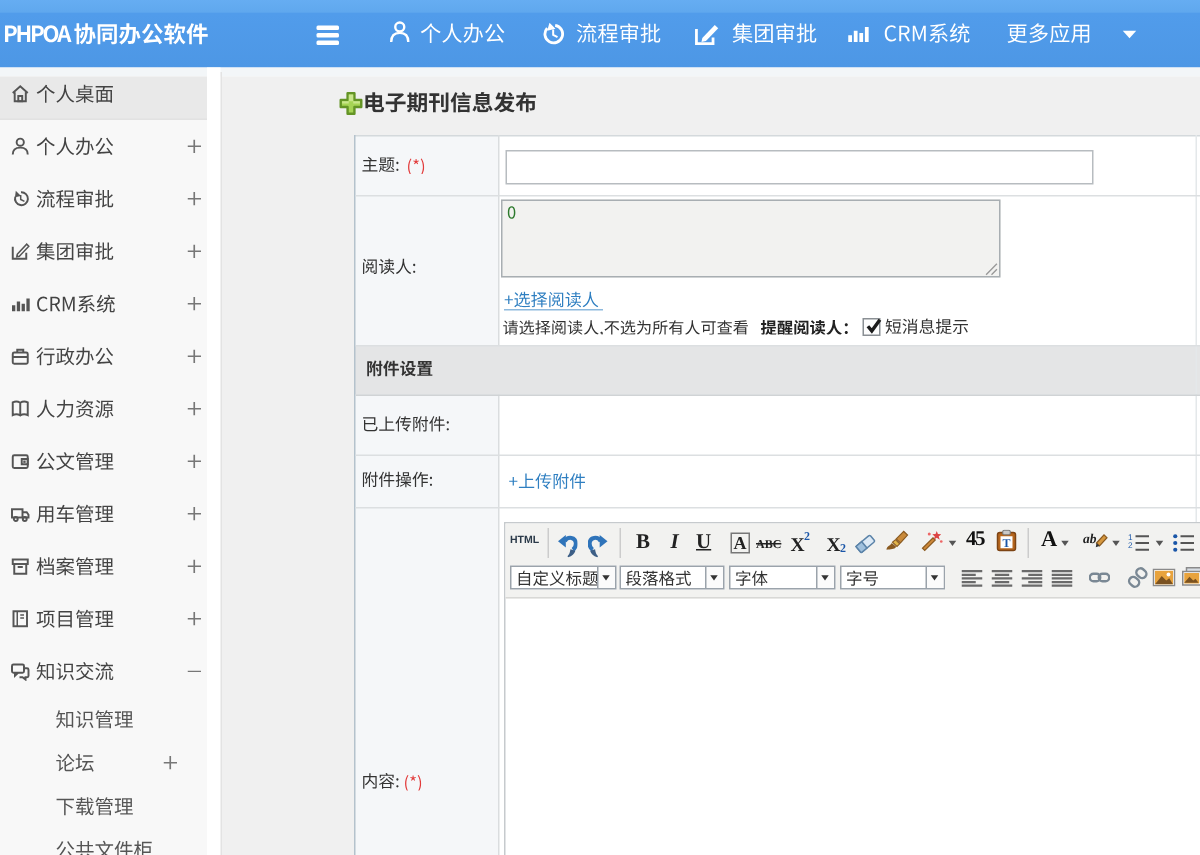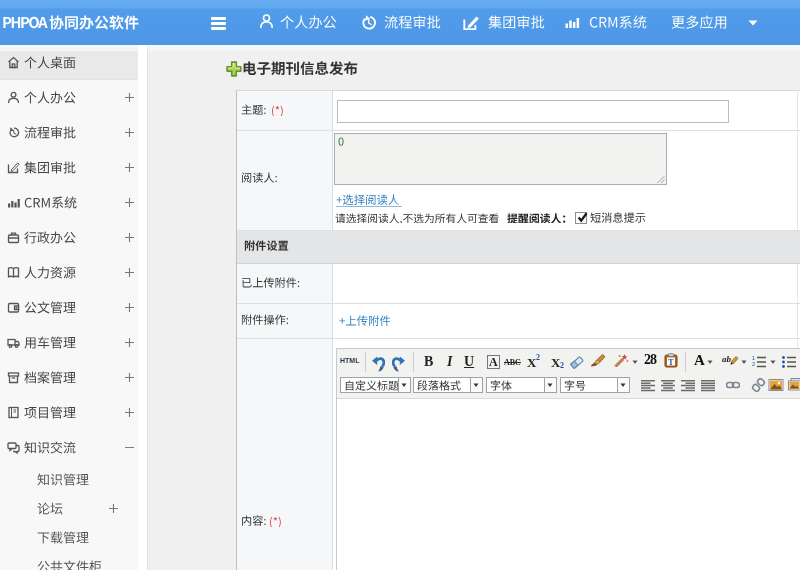--- a/index.html
+++ b/index.html
@@ -560,21 +560,21 @@
   </svg>
 <svg style="position:absolute;left:613px;top:353px" width="16" height="15" viewBox="0 0 15 15">
     <path d="M1.5 12.5 L8.5 5.5 L10 7 L3 14 Z" fill="#cf8a3a" stroke="#8a5a20" stroke-width="0.8"></path>
     <path d="M11 1 L11.8 3 L14 3.2 L12.3 4.6 L13 6.8 L11 5.5 L9 6.8 L9.7 4.6 L8 3.2 L10.2 3 Z" fill="#d44"></path>
     <circle cx="6" cy="3" r="1" fill="#e66"></circle>
     <circle cx="14" cy="8" r="0.9" fill="#e66"></circle>
   </svg>
 <svg style="position:absolute;left:631.5px;top:360px" width="6" height="5" viewBox="0 0 6 5">
     <path d="M0.5 0.5 L5.5 0.5 L3 4 Z" fill="#555"></path>
   </svg>
-<div style="position:absolute;left:644px;top:352px;font-family:'Liberation Serif',serif;font-size:14px;font-weight:bold;color:#111;letter-spacing:-1px">28</div>
+<div style="position:absolute;left:644px;top:352px;font-family:'Liberation Serif',serif;font-size:14px;font-weight:bold;color:#111;letter-spacing:-1px">45</div>
 <svg style="position:absolute;left:664px;top:353px" width="14" height="15" viewBox="0 0 14 15">
     <rect x="1" y="2" width="12" height="12" rx="1.5" fill="#b5651d" stroke="#7d4414" stroke-width="1"></rect>
     <rect x="4.5" y="0.5" width="5" height="3" rx="1" fill="#c9c9c9" stroke="#777" stroke-width="0.7"></rect>
     <rect x="3" y="4.5" width="8" height="8" fill="#fff"></rect>
     <text x="7" y="11.5" font-size="8" font-weight="bold" fill="#1a56a8" text-anchor="middle" font-family="Liberation Serif">T</text>
   </svg>
 <div style="position:absolute;left:684.5px;top:352px;width:1px;height:20px;background:#ccc"></div>
 <div style="position:absolute;left:694px;top:352px;font-family:'Liberation Serif',serif;font-size:15px;font-weight:bold;color:#111">A</div>
 <svg style="position:absolute;left:707px;top:360px" width="6" height="5" viewBox="0 0 6 5">
     <path d="M0.5 0.5 L5.5 0.5 L3 4 Z" fill="#555"></path>

